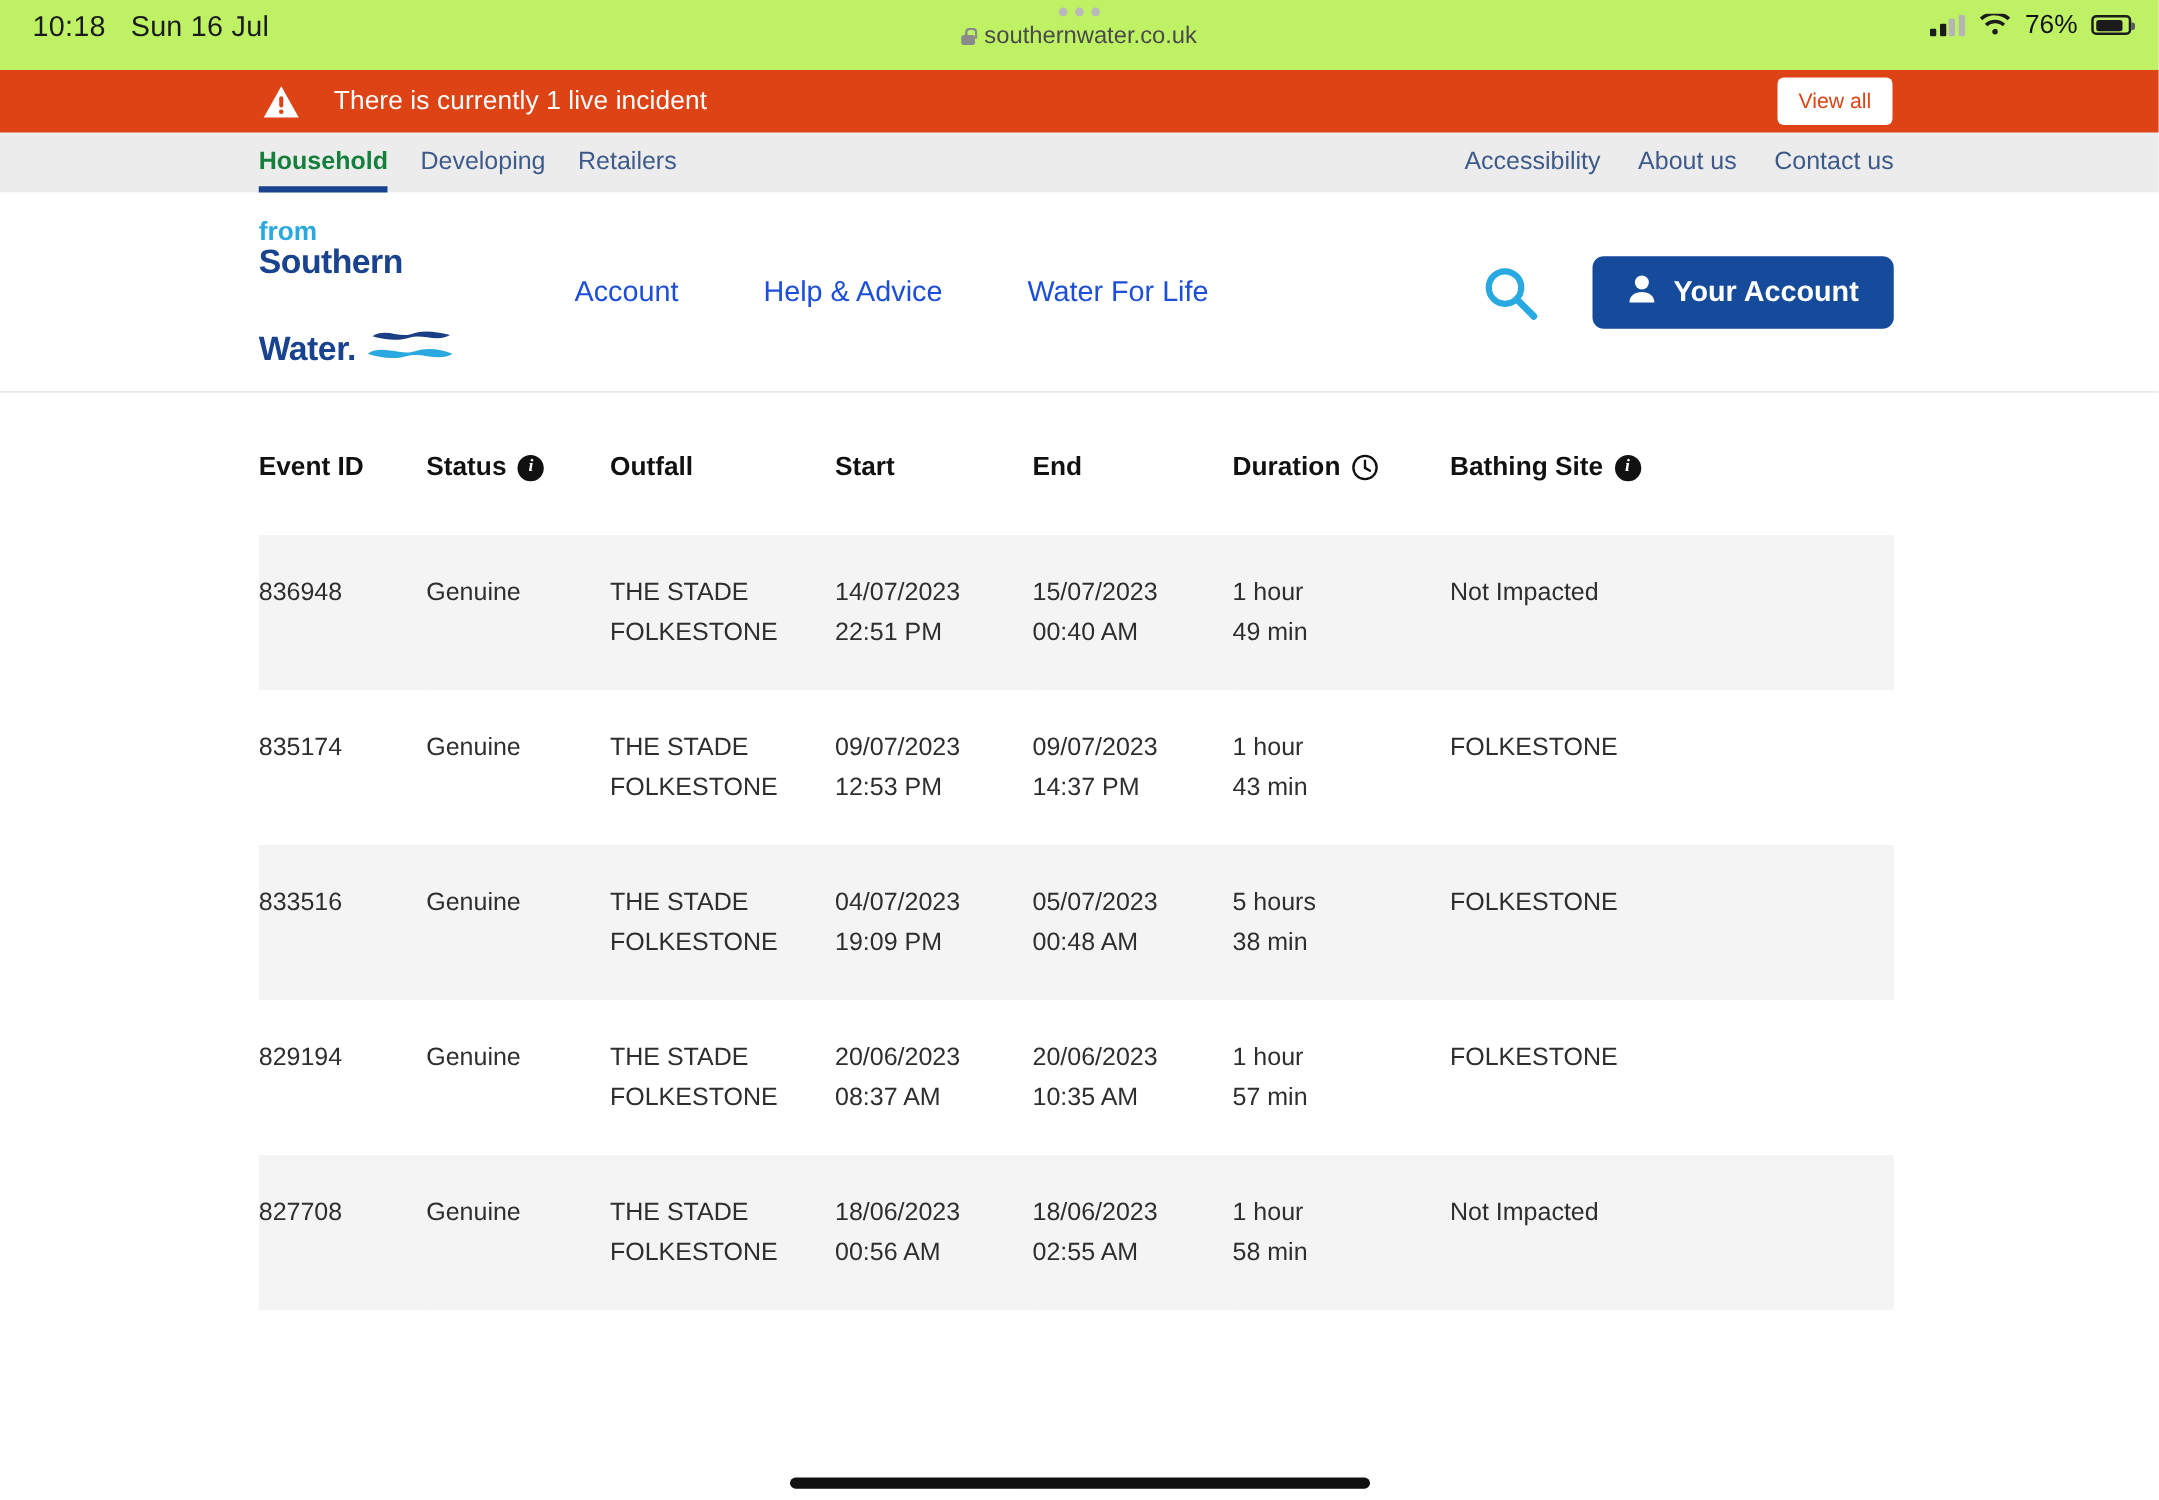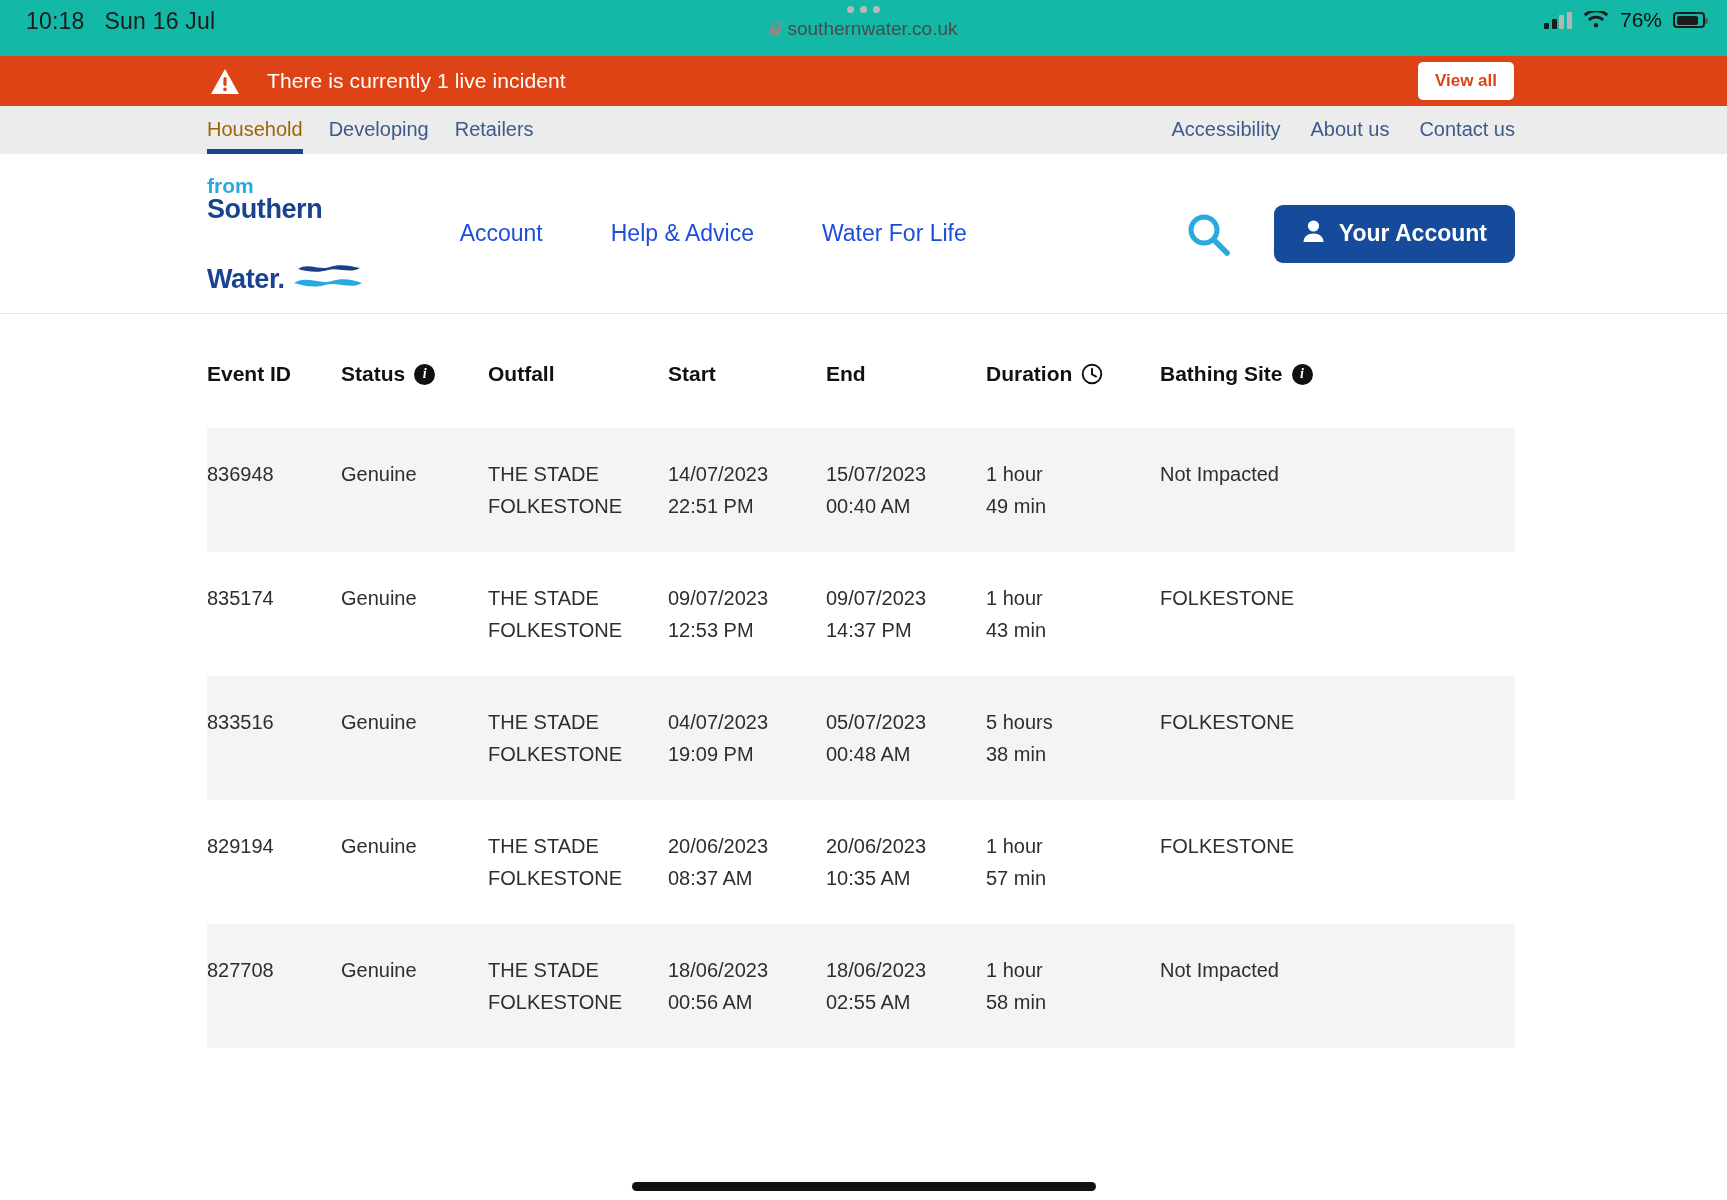--- a/index.html
+++ b/index.html
@@ -7,21 +7,21 @@
     width: 1727px; height: 1200px;
     background: #ffffff;
     font-family: "Liberation Sans", sans-serif;
     overflow: hidden;
   }
 
   
   .statusbar {
     position: relative;
     height: 56px;
-    background: #14b8a6;
+    background: #bef264;
     display: flex;
     align-items: flex-start;
     padding: 8px 26px 0 26px;
   }
   .sb-left { display: flex; align-items: center; gap: 20px; font-size: 23px; color: #1b1b1b; letter-spacing: .2px; }
   .sb-center {
     position: absolute; left: 0; right: 0; top: 6px;
     display: flex; flex-direction: column; align-items: center; gap: 5px;
     pointer-events: none;
   }
@@ -50,21 +50,21 @@
     display: flex; align-items: center;
     padding: 0 22px 0 210px;
     position: relative;
   }
   .warn-icon { width: 30px; height: 27px; position: relative; flex: 0 0 auto; }
   .warn-icon svg { display: block; }
   .alert-text { color: #fff; font-size: 21px; margin-left: 27px; letter-spacing: .1px; }
   .viewall {
     position: absolute; right: 213px; top: 50%; transform: translateY(-50%);
     background: #fff; color: #dd4314;
-    font-size: 17px; font-weight: bold;
+    font-size: 17px; font-weight: normal;
     border: none; border-radius: 5px;
     padding: 9px 17px;
     cursor: pointer;
     font-family: "Liberation Sans", sans-serif;
   }
 
   
   .subnav {
     background: #ececec;
     height: 48px;
@@ -73,21 +73,21 @@
   }
   .subnav-left, .subnav-right { display: flex; align-items: stretch; }
   .subnav-left .sn { margin-right: 26px; }
   .subnav-right .sn { margin-left: 30px; }
   .sn {
     display: flex; align-items: center;
     font-size: 20px; color: #3d5a8a;
     cursor: pointer; position: relative;
     padding-bottom: 2px;
   }
-  .sn.active { color: #a16207; font-weight: normal; }
+  .sn.active { color: #15803d; font-weight: bold; }
   .sn.active::after {
     content:""; position:absolute; left:0; right:0; bottom:0;
     height: 5px; background: #19428f;
   }
 
   
   .header {
     height: 160px;
     display: flex; align-items: center;
     padding: 0 212px 0 207px;

